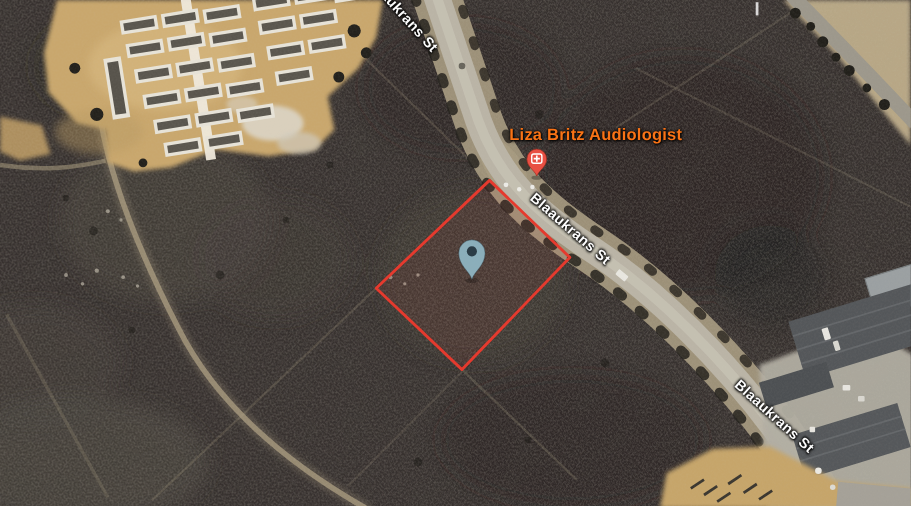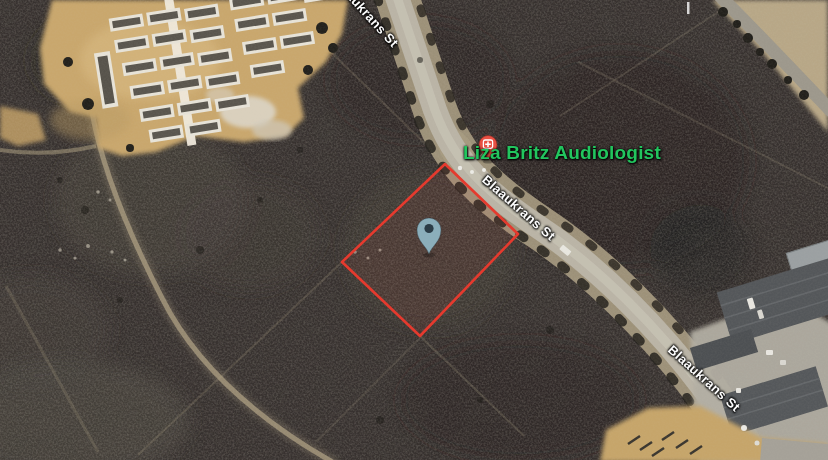--- a/index.html
+++ b/index.html
@@ -11,24 +11,23 @@
   .viewport svg{position:absolute;left:0;top:0;display:block;}
   .street-label{
     position:absolute;white-space:nowrap;
     color:#fdfdfd;font-weight:bold;font-size:13px;letter-spacing:.4px;
     transform-origin:0 0;
     text-shadow:0 0 2px #000,0 0 3px rgba(0,0,0,.85),1px 1px 2px rgba(0,0,0,.9),-1px -1px 2px rgba(0,0,0,.6);
     pointer-events:none;
   }
   .poi-label{
     position:absolute;white-space:nowrap;
-    color:#22c55e;font-weight:bold;font-size:19px;letter-spacing:.2px;
+    color:#f97316;font-weight:bold;font-size:15px;letter-spacing:.2px;
     text-shadow:0 0 2px rgba(0,0,0,.9),0 1px 3px rgba(0,0,0,.85),1px 1px 2px rgba(0,0,0,.8);
     cursor:pointer;
-    margin-top:28px;
   }
   #lbl-street-top{left:340px;top:-28px;transform:rotate(48deg);}
   #lbl-street-mid{left:489px;top:172px;transform:rotate(41deg);}
   #lbl-street-bottom{left:675px;top:342px;transform:rotate(42deg);}
   #lbl-poi{left:463px;top:114px;}
 </style>
 </head>
 <body>
 
 <div class="viewport">

